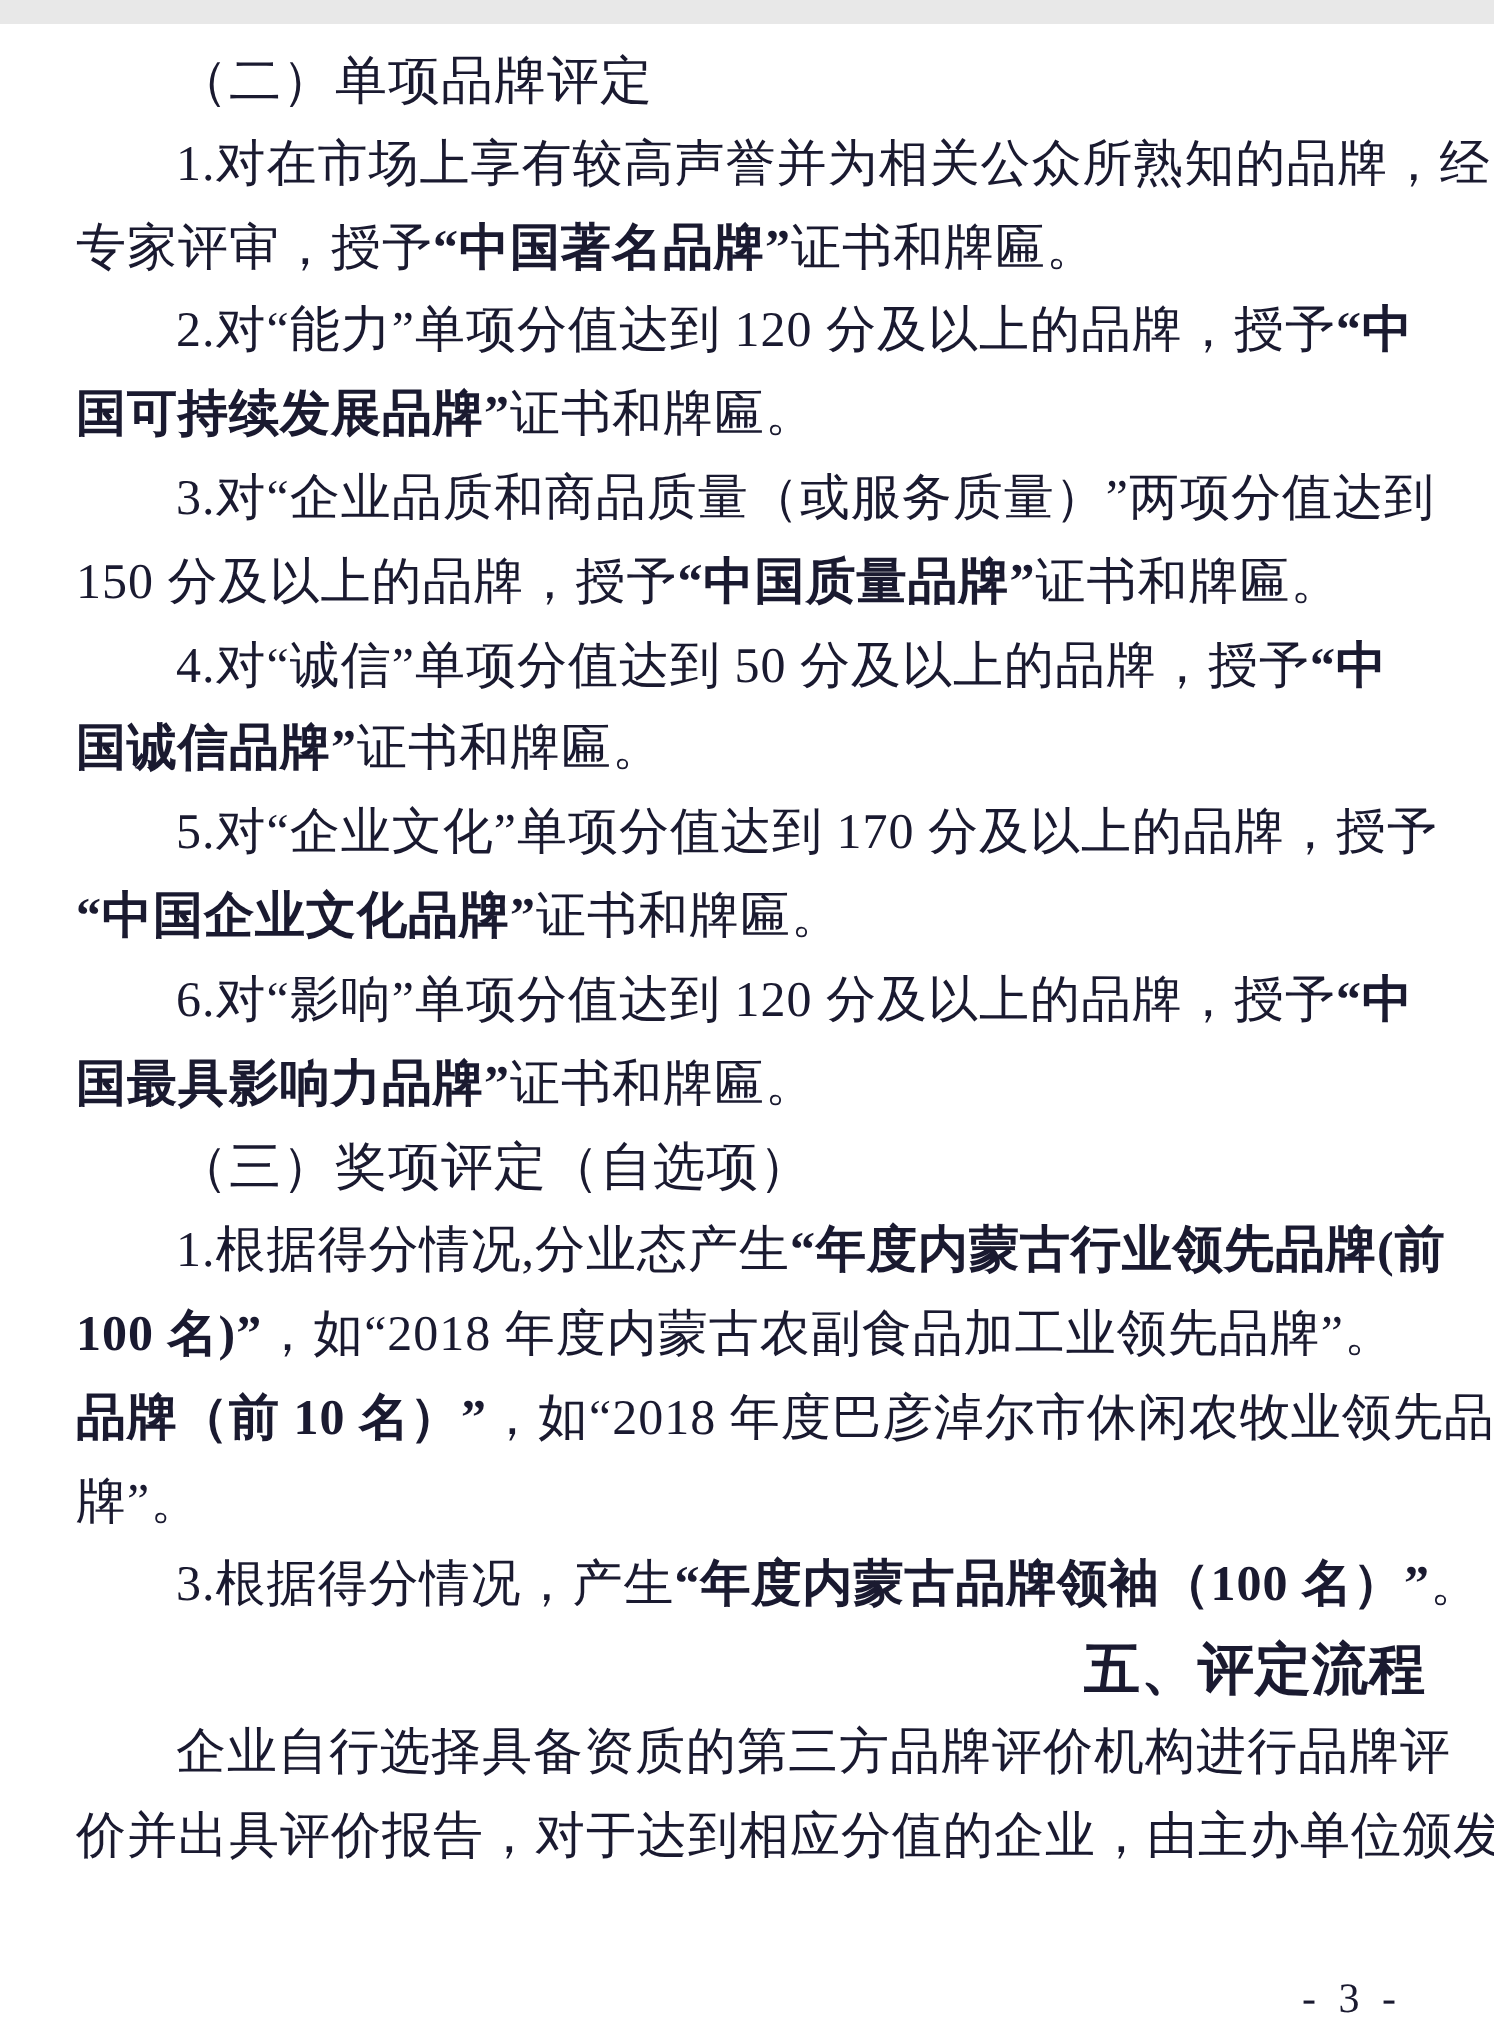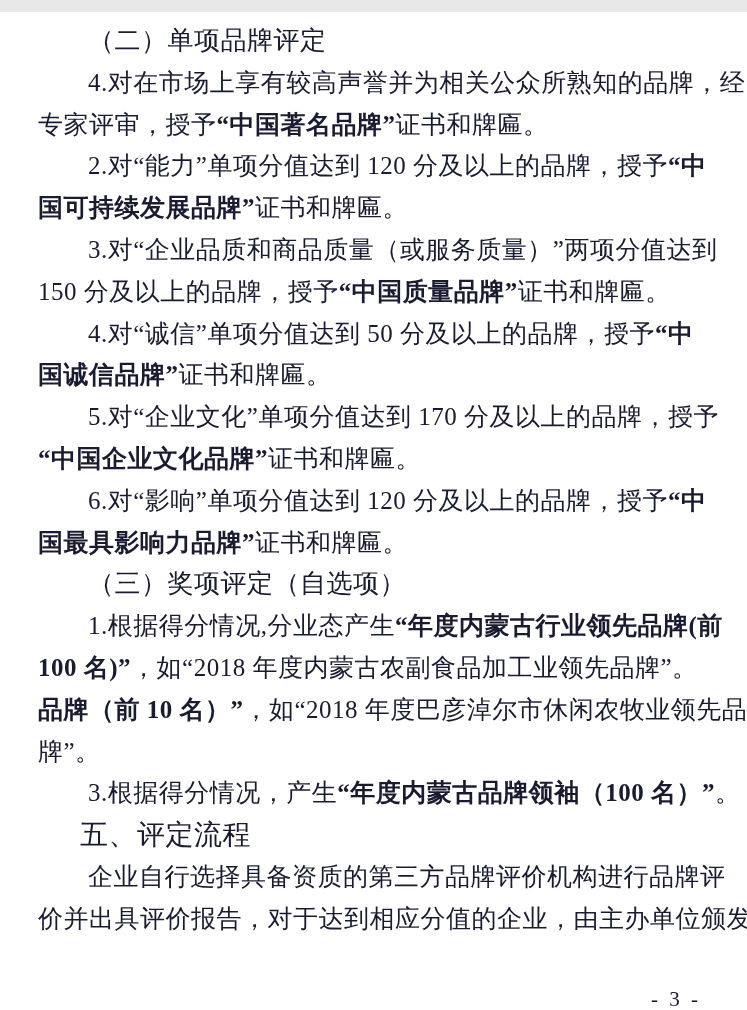--- a/index.html
+++ b/index.html
@@ -24,43 +24,44 @@
     line-height: 41.8px;
     white-space: nowrap;
     font-size: 25px;
     letter-spacing: 0.5px;
   }
   .line.indent { text-indent: 50px; }
   .b { font-weight: bold; }
   .para.kai .line { font-size: 26px; }
   .para.hei .line {
     font-family: "Liberation Sans", sans-serif;
-    font-weight: normal;
+    font-weight: bold;
     font-size: 28px;
     text-indent: 42px;
+    text-align: right;
   }
   .footer {
     position: absolute;
     right: 46px;
     bottom: 10px;
     font-size: 21px;
     letter-spacing: 3px;
     color: #1a1a30;
   }
 </style>
 </head>
 <body>
 
 <div class="page">
   <div class="content" id="doc-content">
       <div class="para kai">
         <div class="line indent last"><span>（二）单项品牌评定</span></div>
       </div>
       <div class="para body">
-        <div class="line indent"><span>4.对在市场上享有较高声誉并为相关公众所熟知的品牌，经</span></div>
+        <div class="line indent"><span>1.对在市场上享有较高声誉并为相关公众所熟知的品牌，经</span></div>
         <div class="line last"><span>专家评审，授予</span><span class="b">“中国著名品牌”</span><span>证书和牌匾。</span></div>
       </div>
       <div class="para body">
         <div class="line indent"><span>2.对“能力”单项分值达到 120 分及以上的品牌，授予</span><span class="b">“中</span></div>
         <div class="line last"><span class="b">国可持续发展品牌”</span><span>证书和牌匾。</span></div>
       </div>
       <div class="para body">
         <div class="line indent"><span>3.对“企业品质和商品质量（或服务质量）”两项分值达到</span></div>
         <div class="line last"><span>150 分及以上的品牌，授予</span><span class="b">“中国质量品牌”</span><span>证书和牌匾。</span></div>
       </div>

